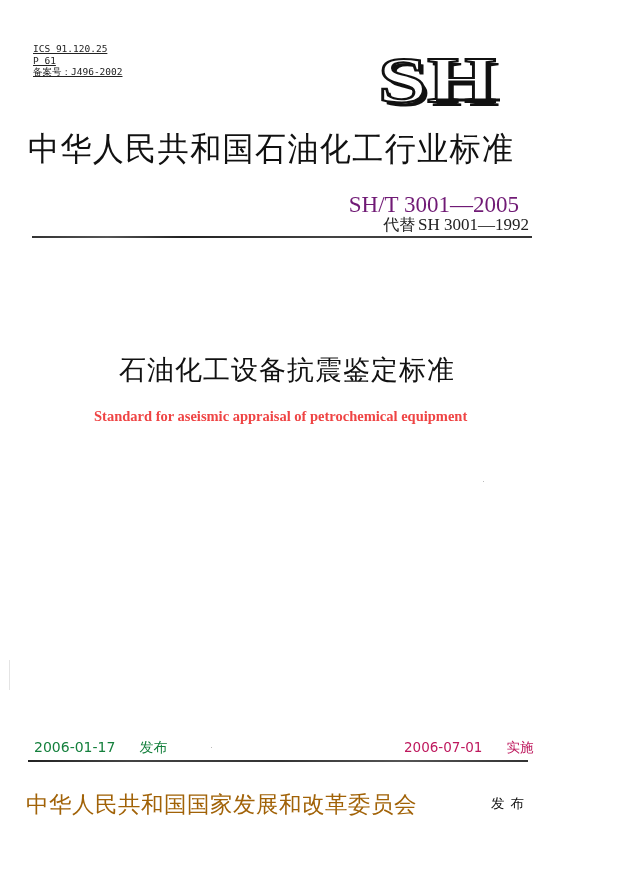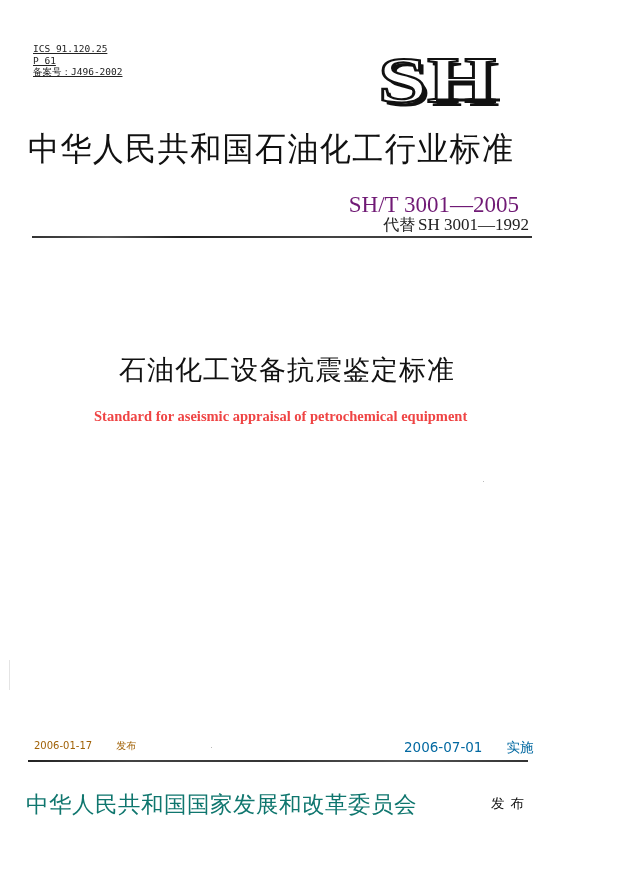--- a/index.html
+++ b/index.html
@@ -10,25 +10,25 @@
     .logo { left: 376px; top: 50px; width: 128px; height: 62px; }
     .logo svg { width: 100%; height: 100%; }
     .industry-title { left: 28px; top: 127px; font-family: "DejaVu Sans", sans-serif; font-size: 33px; letter-spacing: 1.5px; color: #111; white-space: nowrap; font-weight: normal; transform: scaleX(0.94); transform-origin: left top; }
     .std-no { right: 106px; top: 192px; font-family: "Liberation Serif", "DejaVu Serif", serif; font-size: 23px; color: #701a75; white-space: nowrap; text-align: right; }
     .replaces { right: 96px; top: 215px; font-size: 11px; color: #222; white-space: nowrap; }
     .replaces .cn { font-family: Liberation Serif, serif; font-size: 16px; }
     .replaces .num { font-family: "Liberation Serif", serif; font-size: 17px; }
     .rule-top { left: 32px; top: 236px; width: 500px; height: 2px; background: linear-gradient(to right, #333 0%, #555 15%, #222 30%, #444 60%, #333 100%); }
     .doc-title { left: 119px; top: 352px; font-family: "DejaVu Sans", sans-serif; font-size: 27px; letter-spacing: 1px; color: #111; white-space: nowrap; text-align: center; }
     .doc-title-en { left: 94px; top: 408px; font-family: "Liberation Serif", "DejaVu Serif", serif; font-weight: bold; font-size: 14.5px; color: #ef4444; white-space: nowrap; }
-    .date-left { left: 34px; top: 739px; font-family: "DejaVu Sans", sans-serif; font-size: 10px; color: #a16207; white-space: nowrap; }
-    .date-right { left: 404px; top: 739px; font-family: "DejaVu Sans", sans-serif; font-size: 13.5px; color: #0369a1; white-space: nowrap; }
+    .date-left { left: 34px; top: 739px; font-family: "DejaVu Sans", sans-serif; font-size: 14px; color: #15803d; white-space: nowrap; }
+    .date-right { left: 404px; top: 739px; font-family: "DejaVu Sans", sans-serif; font-size: 13.5px; color: #be185d; white-space: nowrap; }
     .date-left .lbl, .date-right .lbl { margin-left: 24px; }
     .rule-bottom { left: 28px; top: 760px; width: 500px; height: 2px; background: linear-gradient(to right, #222 0%, #444 20%, #333 50%, #555 75%, #333 100%); }
-    .issuer { left: 26px; top: 789px; font-family: "DejaVu Sans", sans-serif; font-size: 22.5px; color: #0f766e; white-space: nowrap; letter-spacing: 0.5px; }
+    .issuer { left: 26px; top: 789px; font-family: "DejaVu Sans", sans-serif; font-size: 22.5px; color: #a16207; white-space: nowrap; letter-spacing: 0.5px; }
     .issuer-action { left: 491px; top: 795px; font-family: "DejaVu Sans", sans-serif; font-size: 13.5px; color: #111; white-space: nowrap; letter-spacing: 6px; }
     .speck { width: 1px; height: 1px; background: #bbb; }
   </style>
 </head>
 <body>
 
 <div class="abs meta">
   <div>ICS 91.120.25</div>
   <div>P 61</div>
   <div>备案号：J496-2002</div>

